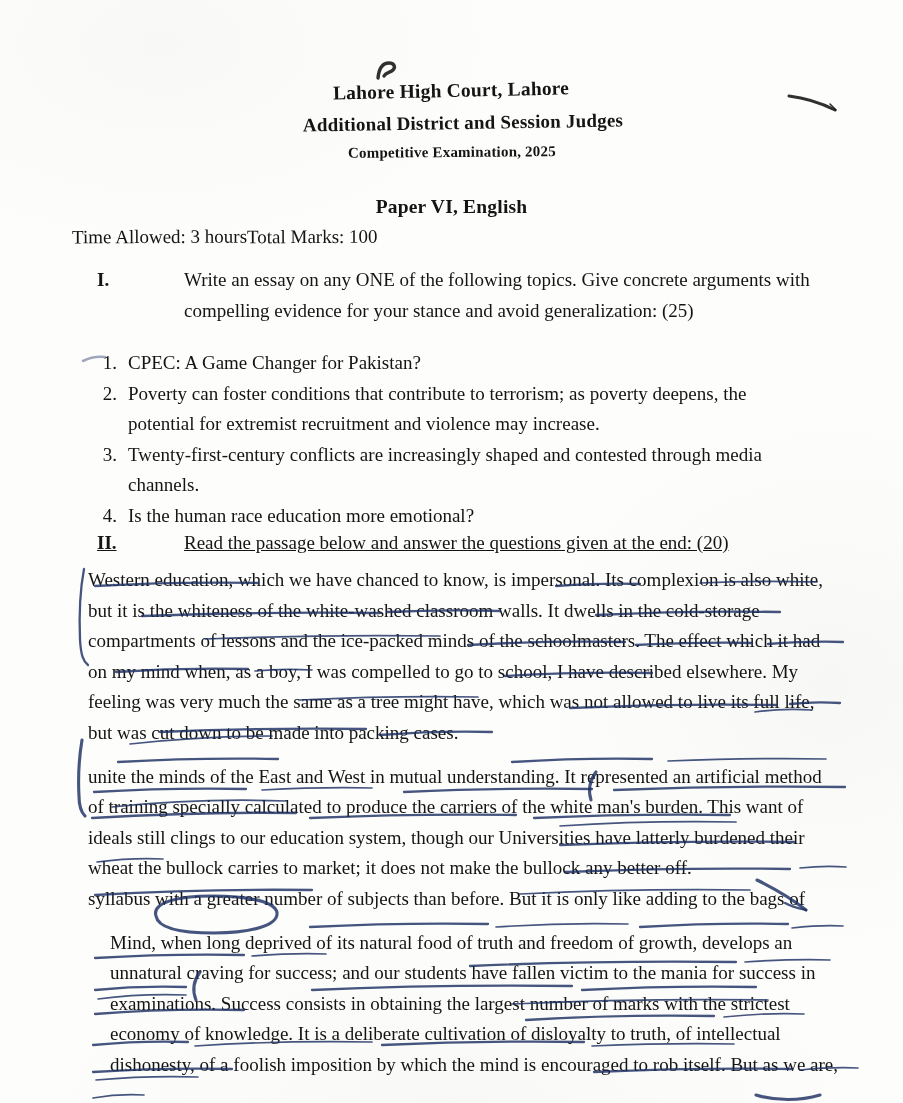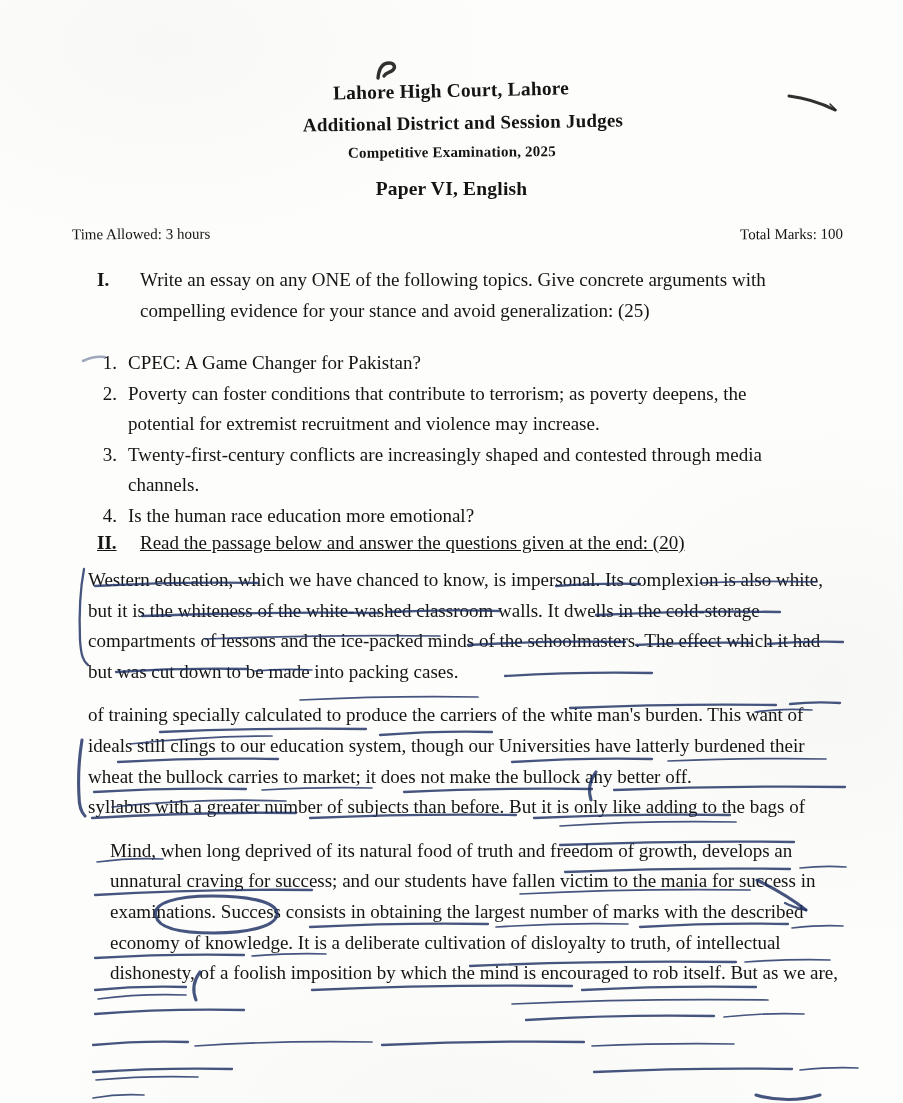--- a/index.html
+++ b/index.html
@@ -28,58 +28,56 @@
   .hdr {
     position: absolute;
     width: 100%;
     text-align: center;
     font-weight: bold;
     letter-spacing: 0.2px;
   }
   .hdr-1 { top: 80px; font-size: 19.5px; }
   .hdr-2 { top: 112px; font-size: 19px; margin-left: 12px; }
   .hdr-3 { top: 144px; font-size: 15px; }
-  .hdr-4 { top: 178px; font-size: 19.5px; }
+  .hdr-4 { top: 196px; font-size: 19.5px; }
 
   
   .hdr-1 span, .hdr-2 span, .hdr-3 span {
     display: inline-block;
     transform: rotate(-1.25deg);
   }
   .hdr-2 span { transform: rotate(-0.9deg); }
   .hdr-3 span { transform: rotate(-0.45deg); }
 
   
   .marks-row {
     position: absolute;
     top: 226px;
     left: 72px;
     right: 60px;
     display: flex;
-    justify-content: space-between;
-    font-size: 15px;
-    gap: 40px;
+    font-size: 19px;
   }
   .marks-row > span { transform: rotate(-0.25deg); }
 
   
   .sec {
     position: absolute;
     display: flex;
     font-size: 19px;
     line-height: 31px;
   }
   .sec .num {
     font-weight: bold;
     width: 68px;
     flex: 0 0 68px;
     padding-left: 25px;
     box-sizing: border-box;
   }
-  .sec .body { flex: 1; }
+  .sec .body { flex: 1; margin-left: 44px; }
 
   #sec1 { top: 264px; left: 72px; right: 68px; }
   #sec1 .body { max-width: 680px; }
 
   #sec2 { top: 527px; left: 72px; right: 68px; text-decoration: underline; }
 
   
   #topics {
     position: absolute;
     top: 348px;
@@ -182,34 +180,37 @@
     <div class="num">II.</div>
     <div class="body">Read the passage below and answer the questions given at the end: (20)</div>
   </div>
 
   <div id="passage">
 
     <p>
       <span class="pline">Western education, which we have chanced to know, is impersonal. Its complexion is also white,</span>
       <span class="pline">but it is the whiteness of the white-washed classroom walls. It dwells in the cold-storage</span>
       <span class="pline">compartments of lessons and the ice-packed minds of the schoolmasters. The effect which it had</span>
+      <span class="pline">on my mind when, as a boy, I was compelled to go to school, I have described elsewhere. My</span>
+      <span class="pline">feeling was very much the same as a tree might have, which was not allowed to live its full life,</span>
       <span class="pline">but was cut down to be made into packing cases.</span>
     </p>
 
     <p>
+      <span class="pline">unite the minds of the East and West in mutual understanding. It represented an artificial method</span>
       <span class="pline">of training specially calculated to produce the carriers of the white man's burden. This want of</span>
       <span class="pline">ideals still clings to our education system, though our Universities have latterly burdened their</span>
       <span class="pline">wheat the bullock carries to market; it does not make the bullock any better off.</span>
       <span class="pline">syllabus with a greater number of subjects than before. But it is only like adding to the bags of</span>
     </p>
 
     <p class="indent">
       <span class="pline">Mind, when long deprived of its natural food of truth and freedom of growth, develops an</span>
       <span class="pline">unnatural craving for success; and our students have fallen victim to the mania for success in</span>
-      <span class="pline">examinations. Success consists in obtaining the largest number of marks with the described</span>
+      <span class="pline">examinations. Success consists in obtaining the largest number of marks with the strictest</span>
       <span class="pline">economy of knowledge. It is a deliberate cultivation of disloyalty to truth, of intellectual</span>
       <span class="pline">dishonesty, of a foolish imposition by which the mind is encouraged to rob itself. But as we are,</span>
 
     </p>
 
   </div>
 
   <div id="ink">
     <svg viewBox="0 0 903 1103" xmlns="http://www.w3.org/2000/svg">
 

